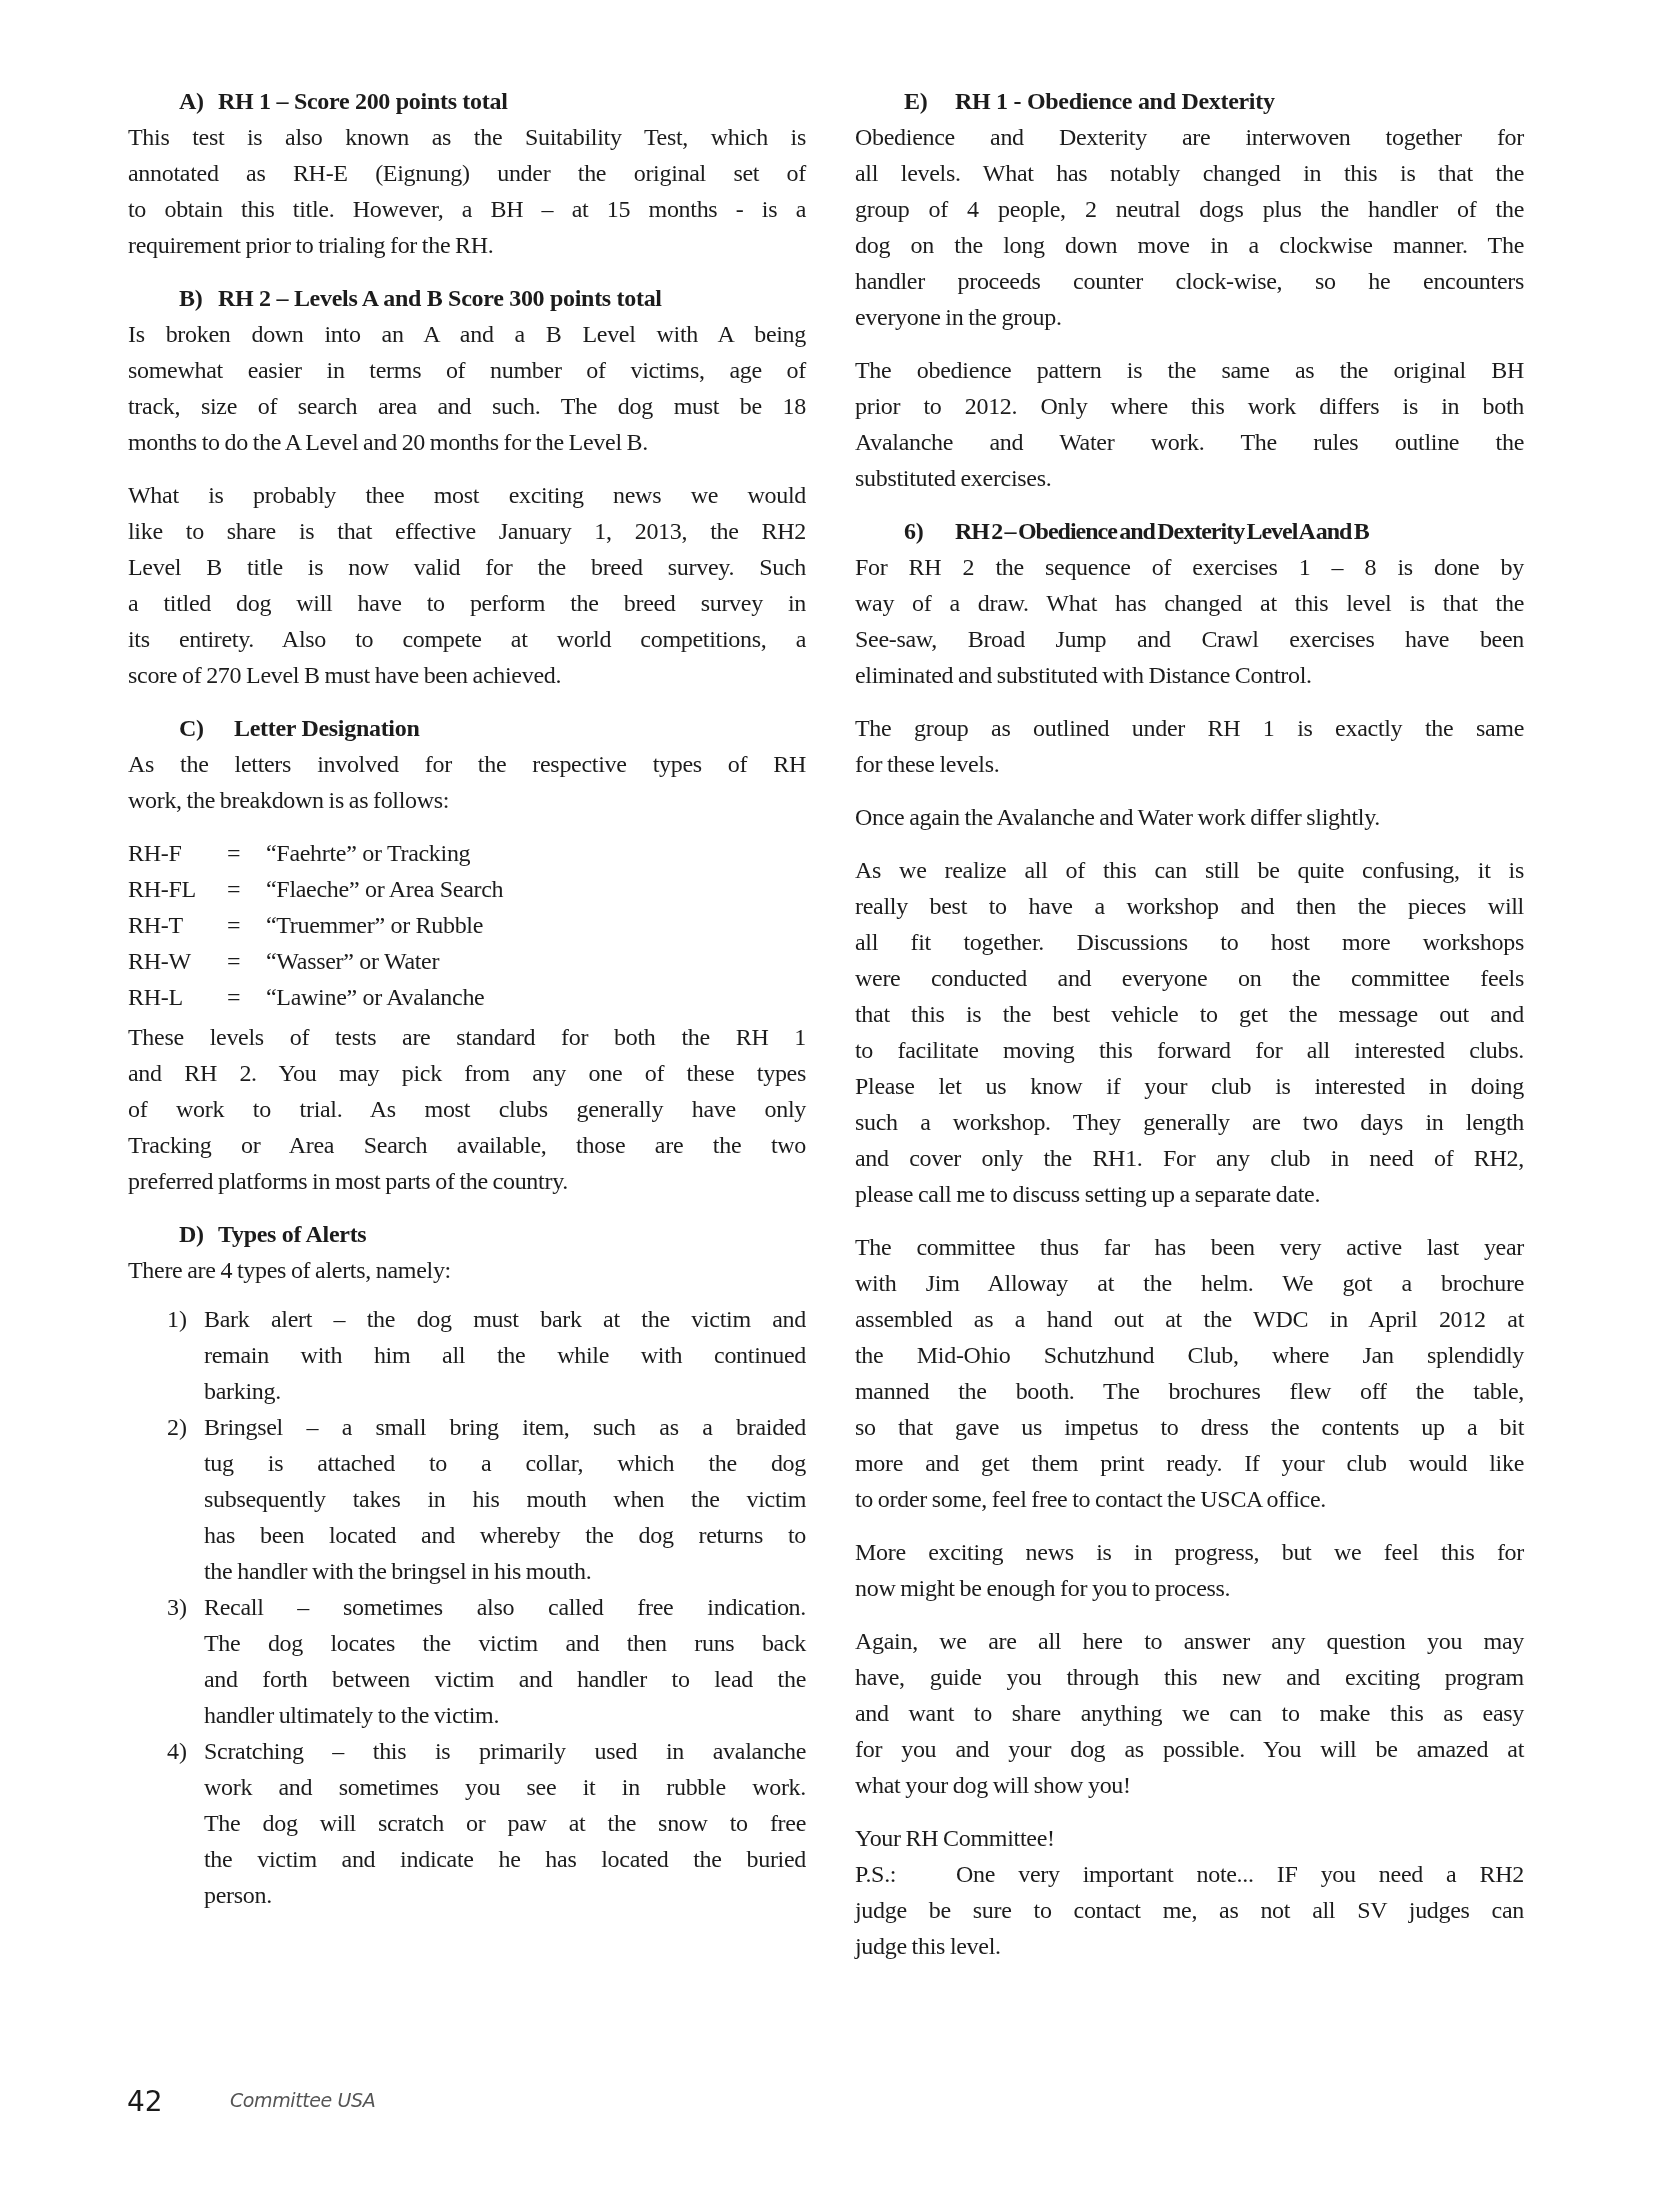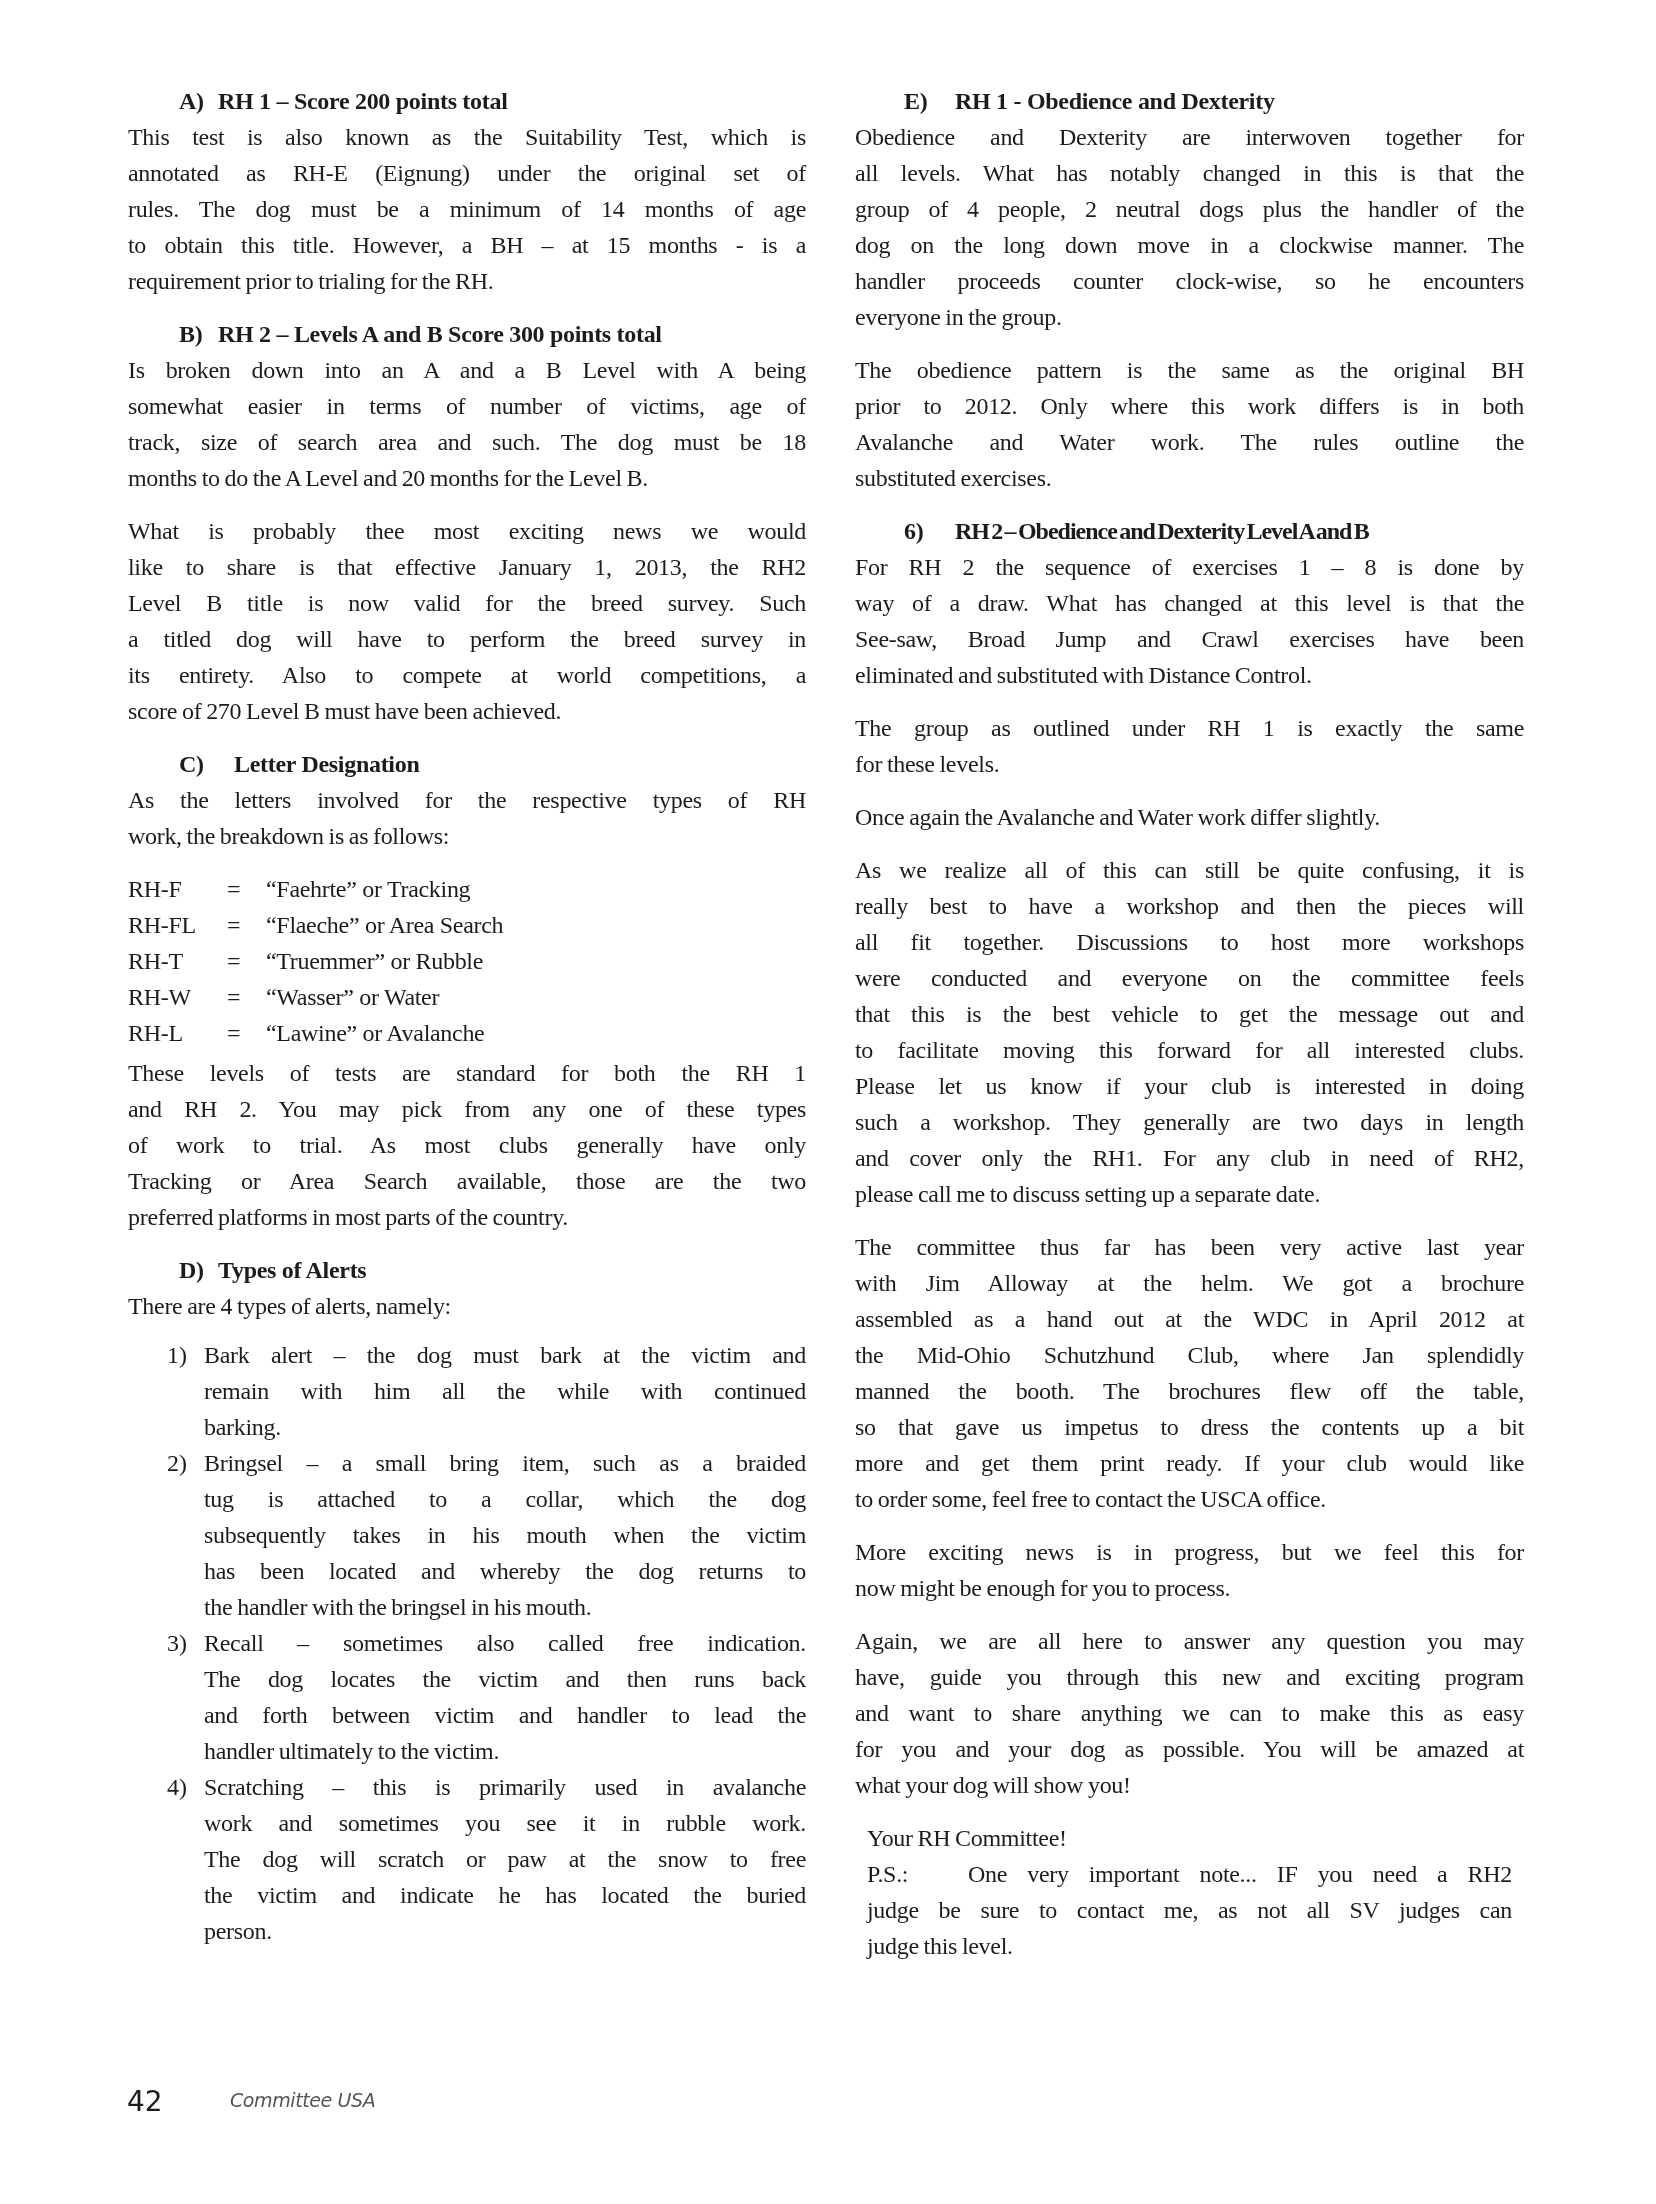--- a/index.html
+++ b/index.html
@@ -21,35 +21,34 @@
   .drow .code { position: absolute; left: 0; }
   .drow .eq { position: absolute; left: 99px; }
   .drow .desc { position: absolute; left: 138px; white-space: nowrap; }
   .alist { margin: 0; padding: 0; }
   .aitem { position: relative; padding-left: 76px; }
   .aitem .num { position: absolute; left: 39px; top: 0; font-size: 24px; line-height: 36px; }
   .footer-num { position: absolute; left: 127px; top: 2085px; font-family: "DejaVu Sans", sans-serif; font-size: 28px; color: #1a1a1a; }
   .footer-pub { position: absolute; left: 230px; top: 2089px; font-family: "DejaVu Sans", sans-serif; font-style: italic;
                 font-size: 19px; color: #555555; font-weight: 300; letter-spacing: -0.4px; }
   .ps-label { display: inline-block; width: 101px; }
-  .sig { margin: 12px; }
+  .sig { margin: 0; }
 </style>
 </head>
 <body>
 
 <div id="col-left" class="col">
 
   <div class="heading">
     <span class="hlabel" style="left:51px">A)</span>
     <span class="htitle" style="left:90px">RH 1 – Score 200 points total</span>
   </div>
   <div class="para">
       <span class="line">This test is also known as the Suitability Test, which is</span>
       <span class="line">annotated as RH-E (Eignung) under the original set of</span>
-      <span class="line">rules. The dog must be a minimum of 14 months of age</span>
       <span class="line">to obtain this title. However, a BH – at 15 months - is a</span>
       <span class="line last">requirement prior to trialing for the RH.</span>
     </div>
 
   <div class="heading">
     <span class="hlabel" style="left:51px">B)</span>
     <span class="htitle" style="left:90px">RH 2 – Levels A and B Score 300 points total</span>
   </div>
   <div class="para">
       <span class="line">Is broken down into an A and a B Level with A being</span>

